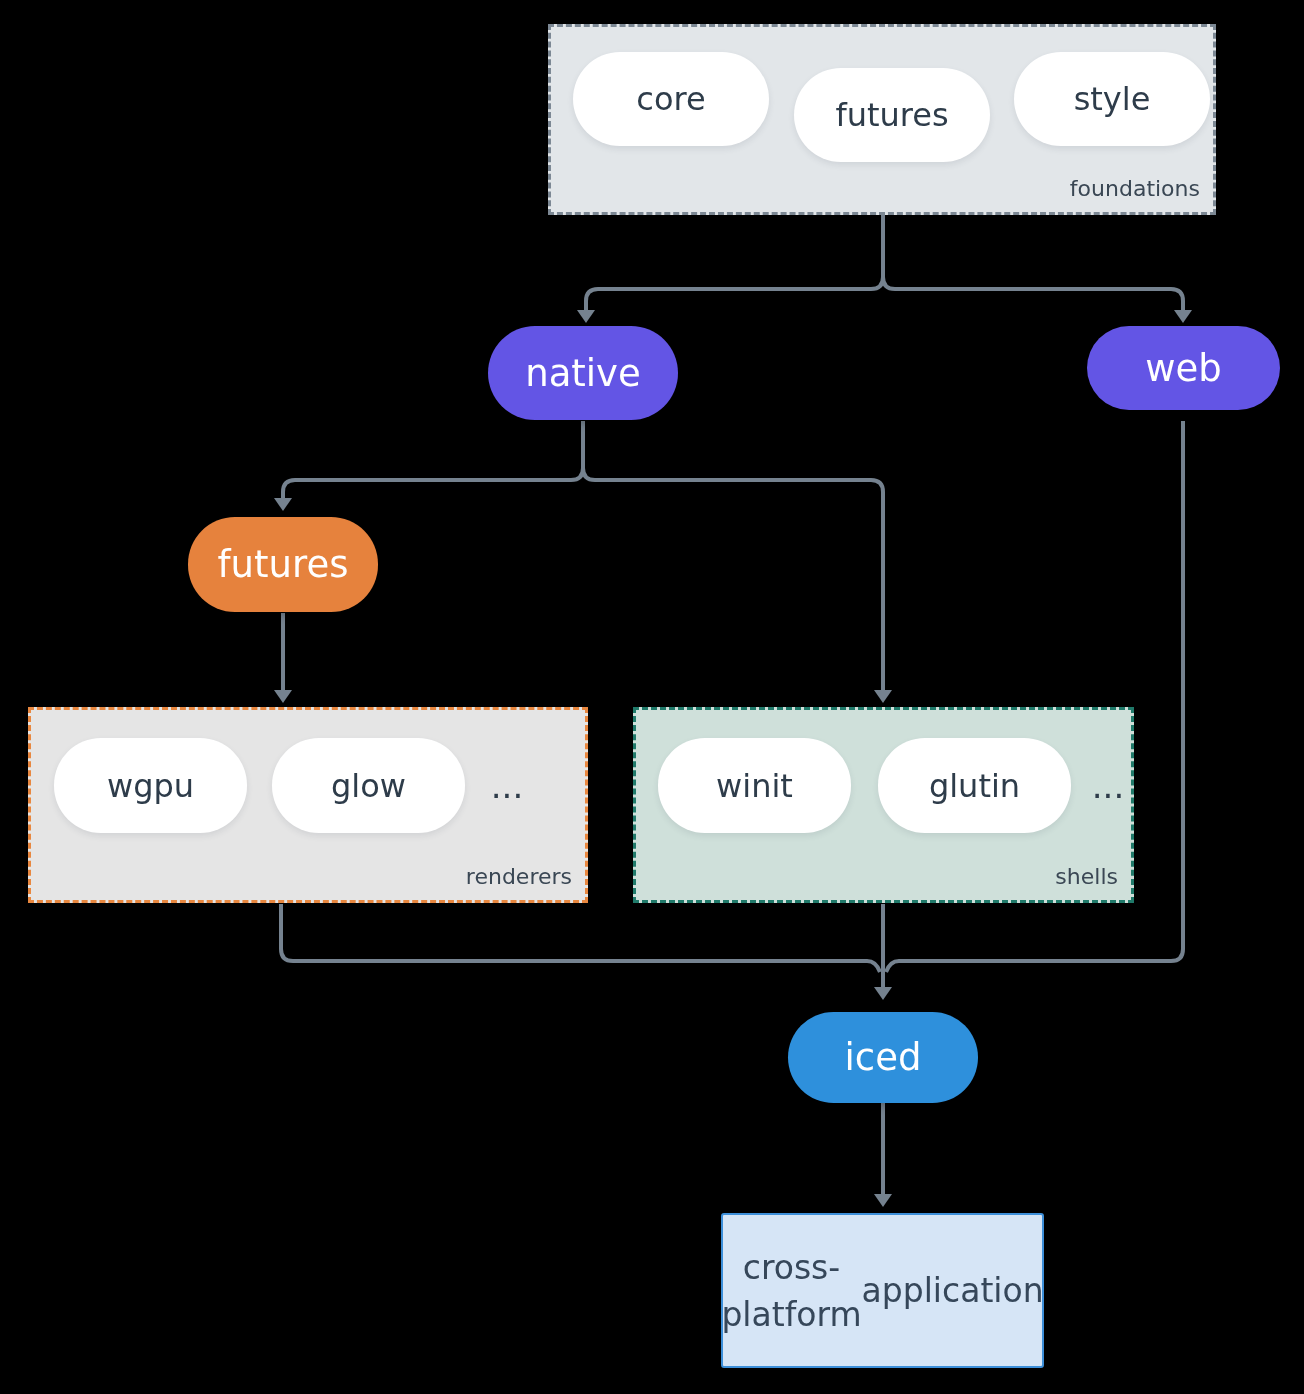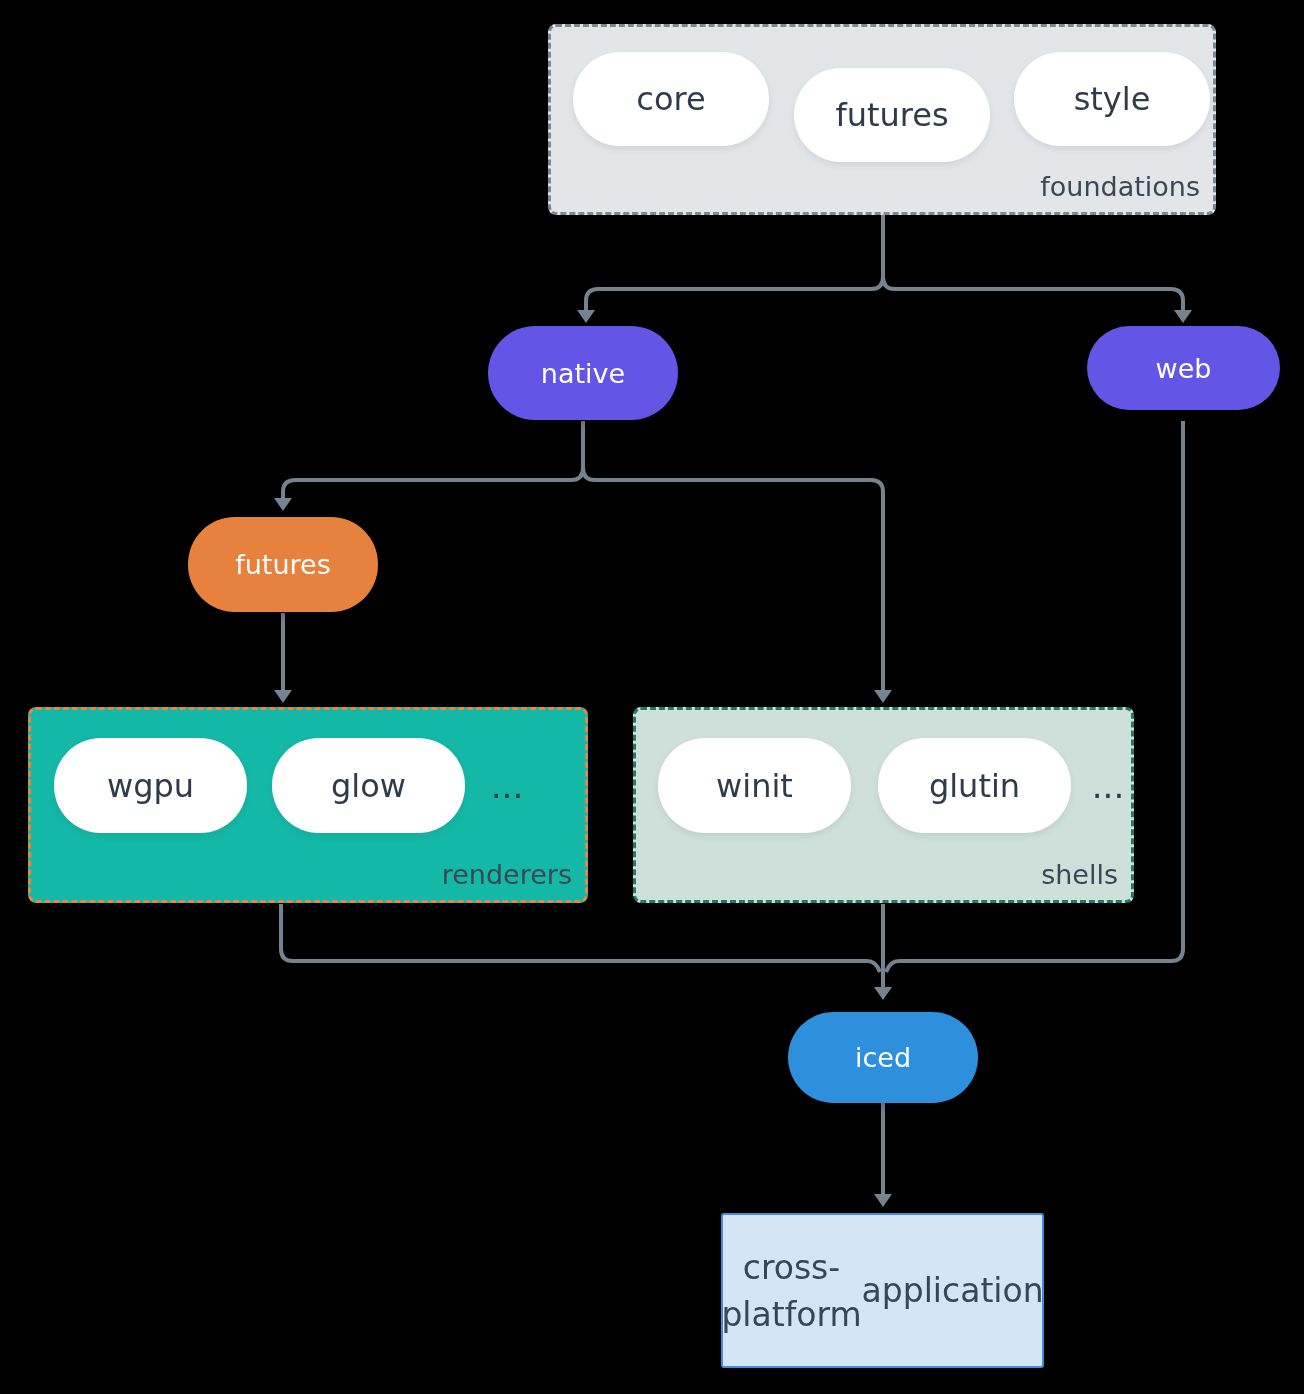--- a/index.html
+++ b/index.html
@@ -9,30 +9,30 @@
     position:relative;
     font-family:"DejaVu Sans","Liberation Sans",sans-serif;
     overflow:hidden;
   }
   .stage{position:absolute;inset:0;}
   svg.connectors{position:absolute;left:0;top:0;}
 
   
   .group{
     position:absolute;
-    border-radius:8px;
+    border-radius:0;
     box-sizing:border-box;
   }
   .group.foundations{left:548px;top:24px;width:668px;height:191px;background:#e2e6e9;border:3px dashed #7c8894;}
-  .group.renderers{left:28px;top:707px;width:560px;height:196px;background:#14b8a6;border:3px dashed #e8873f;}
+  .group.renderers{left:28px;top:707px;width:560px;height:196px;background:#e5e5e5;border:3px dashed #e8873f;}
   .group.shells{left:633px;top:707px;width:501px;height:196px;background:#cfe0da;border:3px dashed #207a6a;}
 
   .group-label{
     position:absolute;right:13px;bottom:12px;
-    font-size:27px;color:#3a4754;line-height:1;
+    font-size:22px;color:#3a4754;line-height:1;
   }
 
   
   .pill{
     position:absolute;
     height:94px;width:196px;
     background:#ffffff;border-radius:47px;
     display:flex;align-items:center;justify-content:center;
     font-size:32px;color:#2e3c4a;
     box-shadow:0 3px 6px rgba(45,62,80,0.10);
@@ -49,21 +49,21 @@
     font-size:34px;color:#2e3c4a;
   }
   .renderers .ellipsis{left:448px;}
   .shells .ellipsis{left:444px;}
 
   
   .node{
     position:absolute;
     border-radius:47px;
     display:flex;align-items:center;justify-content:center;
-    font-size:27px;color:#ffffff;
+    font-size:37px;color:#ffffff;
     box-shadow:0 3px 8px rgba(0,0,0,0.25);
   }
   .node.native{left:488px;top:326px;width:190px;height:94px;background:#6355e5;}
   .node.web{left:1087px;top:326px;width:193px;height:84px;background:#6355e5;}
   .node.graphics{left:188px;top:517px;width:190px;height:95px;background:#e6823d;}
   .node.iced{left:788px;top:1012px;width:190px;height:91px;background:#2e90dc;justify-content:center;}
 
   
   .app-box{
     position:absolute;left:721px;top:1213px;width:323px;height:155px;

